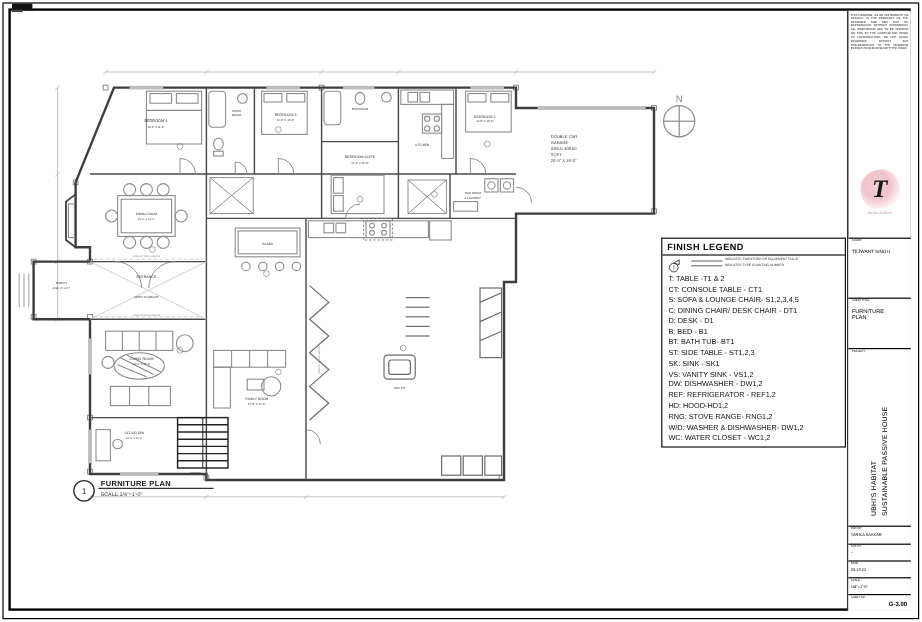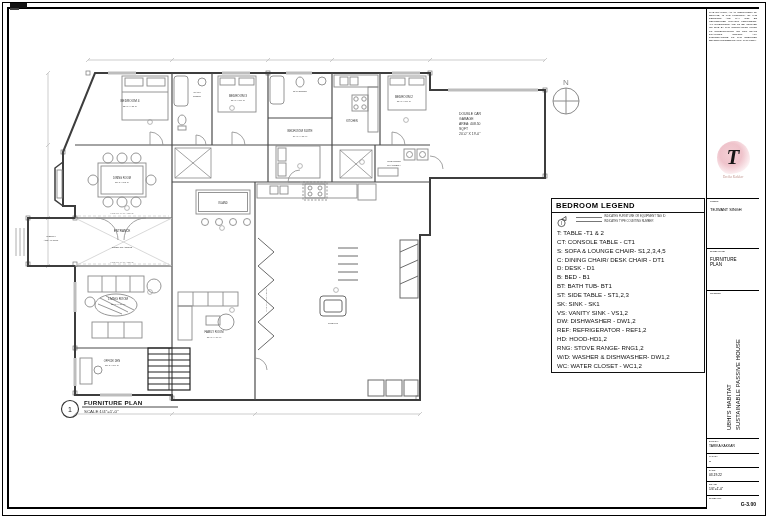--- a/index.html
+++ b/index.html
@@ -362,21 +362,21 @@
   <g font-family="Liberation Sans, sans-serif">
     <circle cx="70" cy="409" r="8.5" fill="none" stroke="#333" stroke-width="1.1"></circle>
     <text x="70" y="411.5" font-size="7" fill="#222" text-anchor="middle">1</text>
     <line x1="82" y1="407" x2="178" y2="407" stroke="#333" stroke-width="0.9"></line>
     <text x="84" y="405" font-size="6.2" font-weight="bold" letter-spacing="0.3" fill="#111">FURNITURE PLAN</text>
     <text x="84" y="413" font-size="4.4" fill="#333">SCALE:1/4"=1'-0"</text>
   </g>
 </svg>
 
 <div class="legend">
-  <div class="legend-title">BEDROOM LEGEND</div>
+  <div class="legend-title">FINISH LEGEND</div>
   <div class="legend-note">
     <svg width="18" height="13" viewBox="0 0 18 13">
       <circle cx="5.5" cy="8" r="3.6" fill="none" stroke="#222" stroke-width="0.7"></circle>
       <path d="M5.5,4.4 L10,1.5 L10,5.5 Z" fill="none" stroke="#222" stroke-width="0.7"></path>
       <line x1="5.5" y1="6" x2="5.5" y2="10" stroke="#222" stroke-width="0.4"></line>
     </svg>
     <div class="notes">
       <div class="note-row">
         <span class="leader"></span>
         <span>INDICATES FURNITURE OR EQUIPMENT TAG ID</span>

